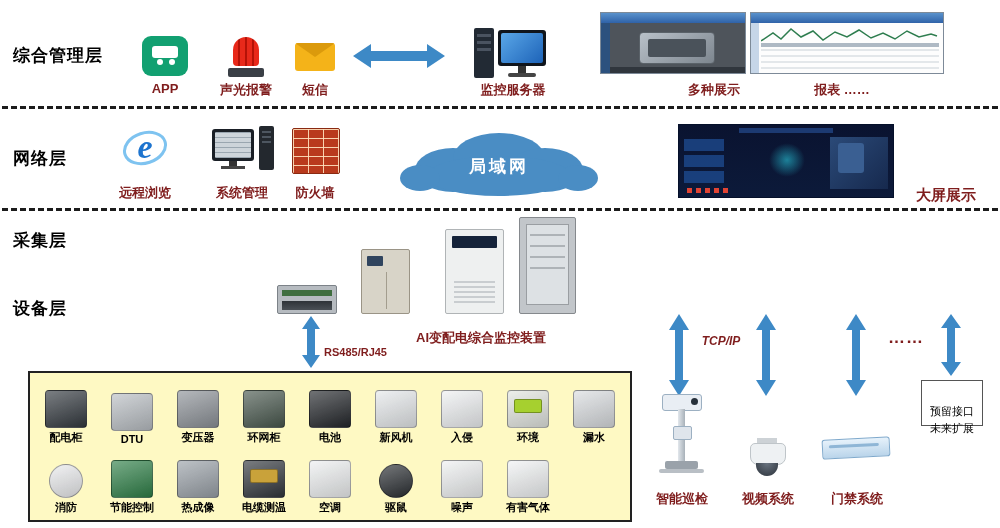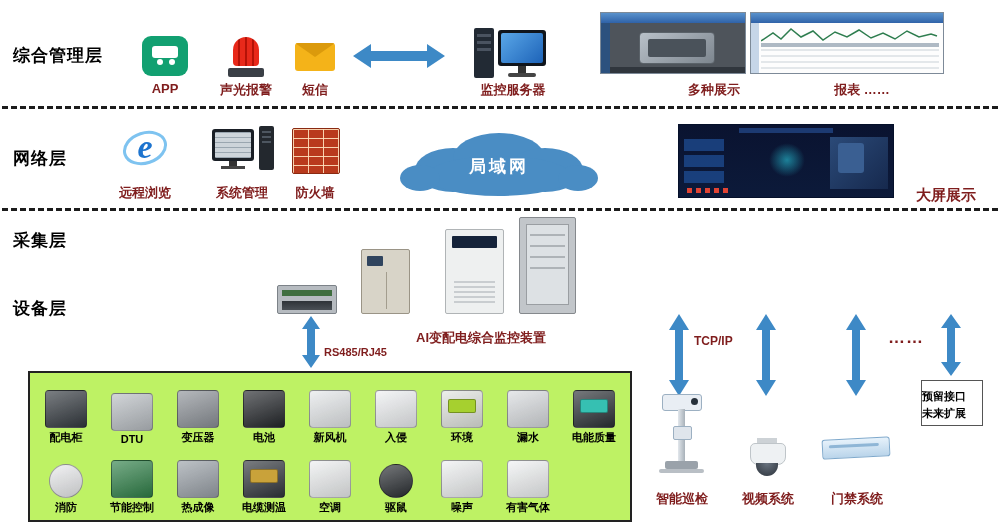--- a/index.html
+++ b/index.html
@@ -97,21 +97,21 @@
   .cab2{position:absolute;background:#eef0f0;border:1px solid #b0b4b6;border-radius:2px;}
   .cab2::before{content:"";position:absolute;left:6px;right:6px;top:6px;height:12px;background:#15233a;border-radius:1px;}
   .cab2::after{content:"";position:absolute;left:8px;right:8px;bottom:8px;height:24px;
     background:repeating-linear-gradient(#c9cdd0 0 2px,transparent 2px 5px);}
   .cab3{position:absolute;background:#c2c6ca;border:1px solid #85898d;border-radius:2px;}
   .cab3::before{content:"";position:absolute;left:6px;right:6px;top:6px;bottom:8px;background:#dde1e4;border:1px solid #9a9ea2;}
   .cab3::after{content:"";position:absolute;left:10px;right:10px;top:16px;height:44px;
     background:repeating-linear-gradient(#aeb3b7 0 2px,transparent 2px 11px);}
 
   
-  .device-box{position:absolute;left:28px;top:371px;width:604px;height:151px;border:2px solid #222;box-sizing:border-box;background:#bef264;}
+  .device-box{position:absolute;left:28px;top:371px;width:604px;height:151px;border:2px solid #222;box-sizing:border-box;background:#fef9c3;}
   .device-grid{position:absolute;left:3px;right:3px;top:3px;bottom:3px;display:grid;
     grid-template-columns:repeat(9,1fr);grid-template-rows:1fr 1fr;}
   .dev-cell{display:flex;flex-direction:column;align-items:center;justify-content:flex-end;gap:2px;padding-bottom:2px;}
   .dev-icon{width:40px;height:36px;border:1px solid rgba(0,0,0,.3);border-radius:4px;position:relative;
     background-image:linear-gradient(160deg,rgba(255,255,255,.35),rgba(0,0,0,.18));}
   .dev-icon.round{width:32px;height:32px;border-radius:50%;}
   .dev-screen{position:absolute;left:6px;top:8px;right:6px;height:12px;border-radius:2px;border:1px solid rgba(0,0,0,.3);}
   .dev-label{font-size:11px;font-weight:bold;white-space:nowrap;}
 
   
@@ -126,22 +126,22 @@
   .video{position:absolute;width:44px;height:40px;}
   .video-mount{position:absolute;left:12px;top:0;width:20px;height:5px;background:#cdd2d6;}
   .video-body{position:absolute;left:5px;top:5px;width:34px;height:20px;background:#eef1f3;border:1px solid #bfc5c9;border-radius:5px 5px 8px 8px;}
   .video-dome{position:absolute;left:11px;top:25px;width:22px;height:13px;
     background:radial-gradient(circle at 50% 0,#6a7480,#2b323a);border-radius:0 0 22px 22px;}
 
   .door-panel{position:absolute;width:66px;height:18px;background:linear-gradient(#e7f2fb,#b9d4ea);
     border:1px solid #7fa9cc;border-radius:3px;transform:rotate(-3deg);}
   .door-panel::after{content:"";position:absolute;left:6px;top:5px;right:10px;height:3px;background:#8fb6d6;border-radius:2px;}
 
-  .reserved{position:absolute;border:1.5px solid #555;background:#fff;
-    padding-top:7px;font-size:11px;font-weight:bold;line-height:1.5;box-sizing:border-box;}
+  .reserved{position:absolute;border:1.5px solid #555;background:#fff;text-align:center;
+    padding-top:22px;font-size:11px;font-weight:normal;line-height:1.5;box-sizing:border-box;}
 </style>
 </head>
 <body>
 
 <div class="stage">
 
   <div class="layer-label" style="left:13px;top:44px;">综合管理层</div>
   <div class="layer-label" style="left:13px;top:147px;">网络层</div>
   <div class="layer-label" style="left:13px;top:229px;">采集层</div>
   <div class="layer-label" style="left:13px;top:297px;">设备层</div>
@@ -194,21 +194,21 @@
     <div class="winB-body">
       <div class="winB-toolbar"></div>
       <svg class="abs" style="left:10px;top:2px;" width="178" height="20">
         <polyline points="0,16 12,8 20,14 30,4 40,12 52,6 62,15 74,7 86,12 98,5 110,13 122,8 134,14 146,6 158,12 170,9 176,11" fill="none" stroke="#2e7d4f" stroke-width="1.5"></polyline>
       </svg>
       <div class="winB-head"></div>
       <div class="winB-rows"></div>
     </div>
   </div>
   <div class="lbl" style="left:664px;top:81px;width:100px;font-size:13px;">多种展示</div>
-  <div class="lbl" style="left:812px;top:81px;width:100px;font-size:13px;">报表 ……</div>
+  <div class="lbl" style="left:792px;top:81px;width:100px;font-size:13px;">报表 ……</div>
 
   <svg class="ie-icon" style="left:122px;top:124px;" viewBox="0 0 46 46">
     <ellipse cx="23" cy="24" rx="21" ry="15" fill="none" stroke="#7ec3f0" stroke-width="3" transform="rotate(-18 23 24)"></ellipse>
     <text x="23" y="34" text-anchor="middle" font-size="34" font-style="italic" font-weight="bold" fill="#1d74cf" font-family="'Liberation Serif',serif">e</text>
   </svg>
   <div class="lbl" style="left:107px;top:184px;width:76px;font-size:13px;text-align:center;">远程浏览</div>
 
   <div class="sys" style="left:212px;top:126px;">
     <div class="sys-monitor">
         <div class="sys-screen"></div>
@@ -253,21 +253,21 @@
   <div class="lbl" style="left:386px;top:329px;width:190px;font-size:13px;">AI变配电综合监控装置</div>
 
   <svg class="abs" style="left:301px;top:316px;" width="20" height="52">
     <polygon class="arw" points="10,0 19,13 14,13 14,39 19,39 10,52 1,39 6,39 6,13 1,13"></polygon>
   </svg>
   <div class="lbl" style="left:324px;top:346px;width:70px;font-size:11px;text-align:left;">RS485/RJ45</div>
 
   <svg class="abs" style="left:668px;top:314px;" width="22" height="82">
     <polygon class="arw" points="11,0 21,16 15,16 15,66 21,66 11,82 1,66 7,66 7,16 1,16"></polygon>
   </svg>
-  <div class="lbl" style="left:694px;top:334px;width:54px;font-size:12px;text-align:left;">TCP/IP</div>
+  <div class="lbl" style="left:694px;top:334px;width:54px;font-size:12px;text-align:center;font-style:italic;">TCP/IP</div>
   <svg class="abs" style="left:755px;top:314px;" width="22" height="82">
     <polygon class="arw" points="11,0 21,16 15,16 15,66 21,66 11,82 1,66 7,66 7,16 1,16"></polygon>
   </svg>
   <svg class="abs" style="left:845px;top:314px;" width="22" height="82">
     <polygon class="arw" points="11,0 21,16 15,16 15,66 21,66 11,82 1,66 7,66 7,16 1,16"></polygon>
   </svg>
   <div class="lbl" style="left:876px;top:328px;width:60px;font-size:17px;letter-spacing:1px;">……</div>
   <svg class="abs" style="left:940px;top:314px;" width="22" height="62">
     <polygon class="arw" points="11,0 21,14 15,14 15,48 21,48 11,62 1,48 7,48 7,14 1,14"></polygon>
   </svg>
@@ -278,20 +278,24 @@
           <div class="dev-icon" style="background-color: rgb(52, 58, 64);"></div>
           <div class="dev-label">配电柜</div>
         </div>
         <div class="dev-cell">
           <div class="dev-icon" style="background-color: rgb(185, 190, 195);"></div>
           <div class="dev-label">DTU</div>
         </div>
         <div class="dev-cell">
           <div class="dev-icon" style="background-color: rgb(141, 146, 152);"></div>
           <div class="dev-label">变压器</div>
+        </div>
+        <div class="dev-cell">
+          <div class="dev-icon" style="background-color: rgb(73, 88, 78);"></div>
+          <div class="dev-label">环网柜</div>
         </div>
         <div class="dev-cell">
           <div class="dev-icon" style="background-color: rgb(36, 39, 43);"></div>
           <div class="dev-label">电池</div>
         </div>
         <div class="dev-cell">
           <div class="dev-icon" style="background-color: rgb(229, 232, 234);"></div>
           <div class="dev-label">新风机</div>
         </div>
         <div class="dev-cell">
@@ -300,26 +304,20 @@
         </div>
         <div class="dev-cell">
           <div class="dev-icon" style="background-color: rgb(226, 229, 224);">
             <div class="dev-screen" style="background: rgb(166, 208, 47);"></div>
           </div>
           <div class="dev-label">环境</div>
         </div>
         <div class="dev-cell">
           <div class="dev-icon" style="background-color: rgb(217, 220, 223);"></div>
           <div class="dev-label">漏水</div>
-        </div>
-        <div class="dev-cell">
-          <div class="dev-icon" style="background-color: rgb(44, 49, 54);">
-            <div class="dev-screen" style="background: rgb(54, 192, 178);"></div>
-          </div>
-          <div class="dev-label">电能质量</div>
         </div>
         <div class="dev-cell">
           <div class="dev-icon round" style="background-color: rgb(233, 234, 236);"></div>
           <div class="dev-label">消防</div>
         </div>
         <div class="dev-cell">
           <div class="dev-icon" style="background-color: rgb(47, 128, 72);"></div>
           <div class="dev-label">节能控制</div>
         </div>
         <div class="dev-cell">

